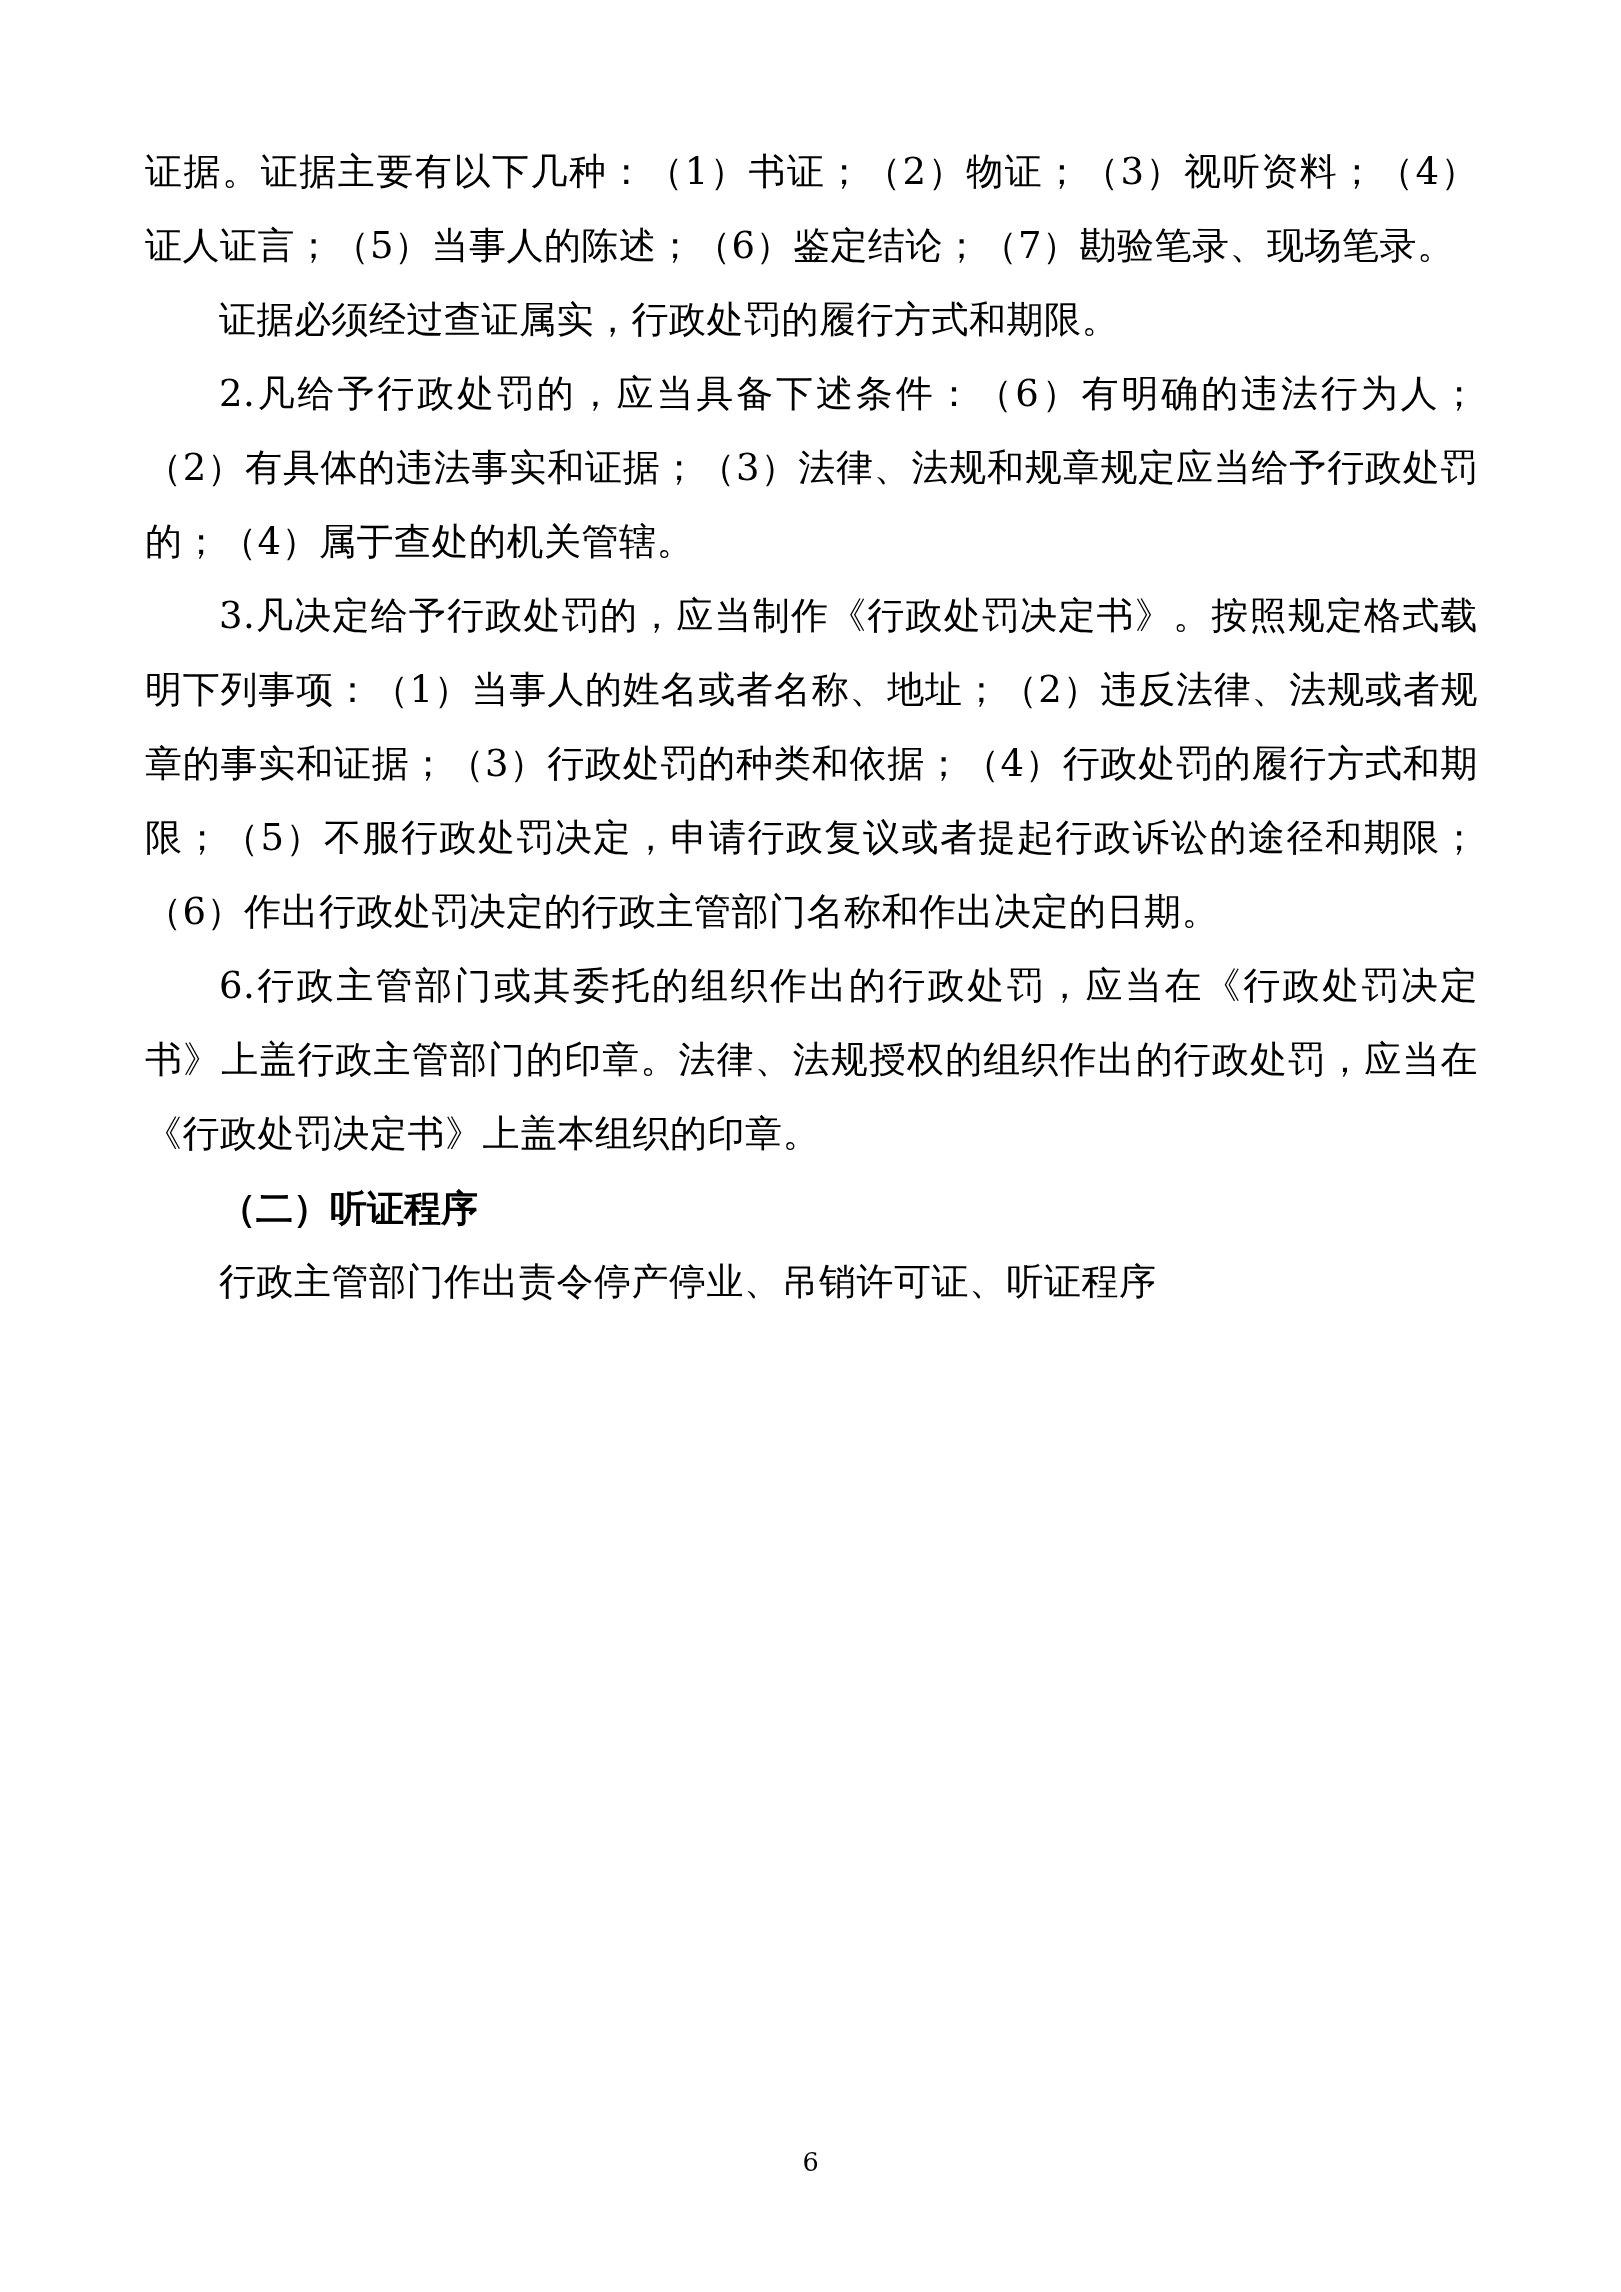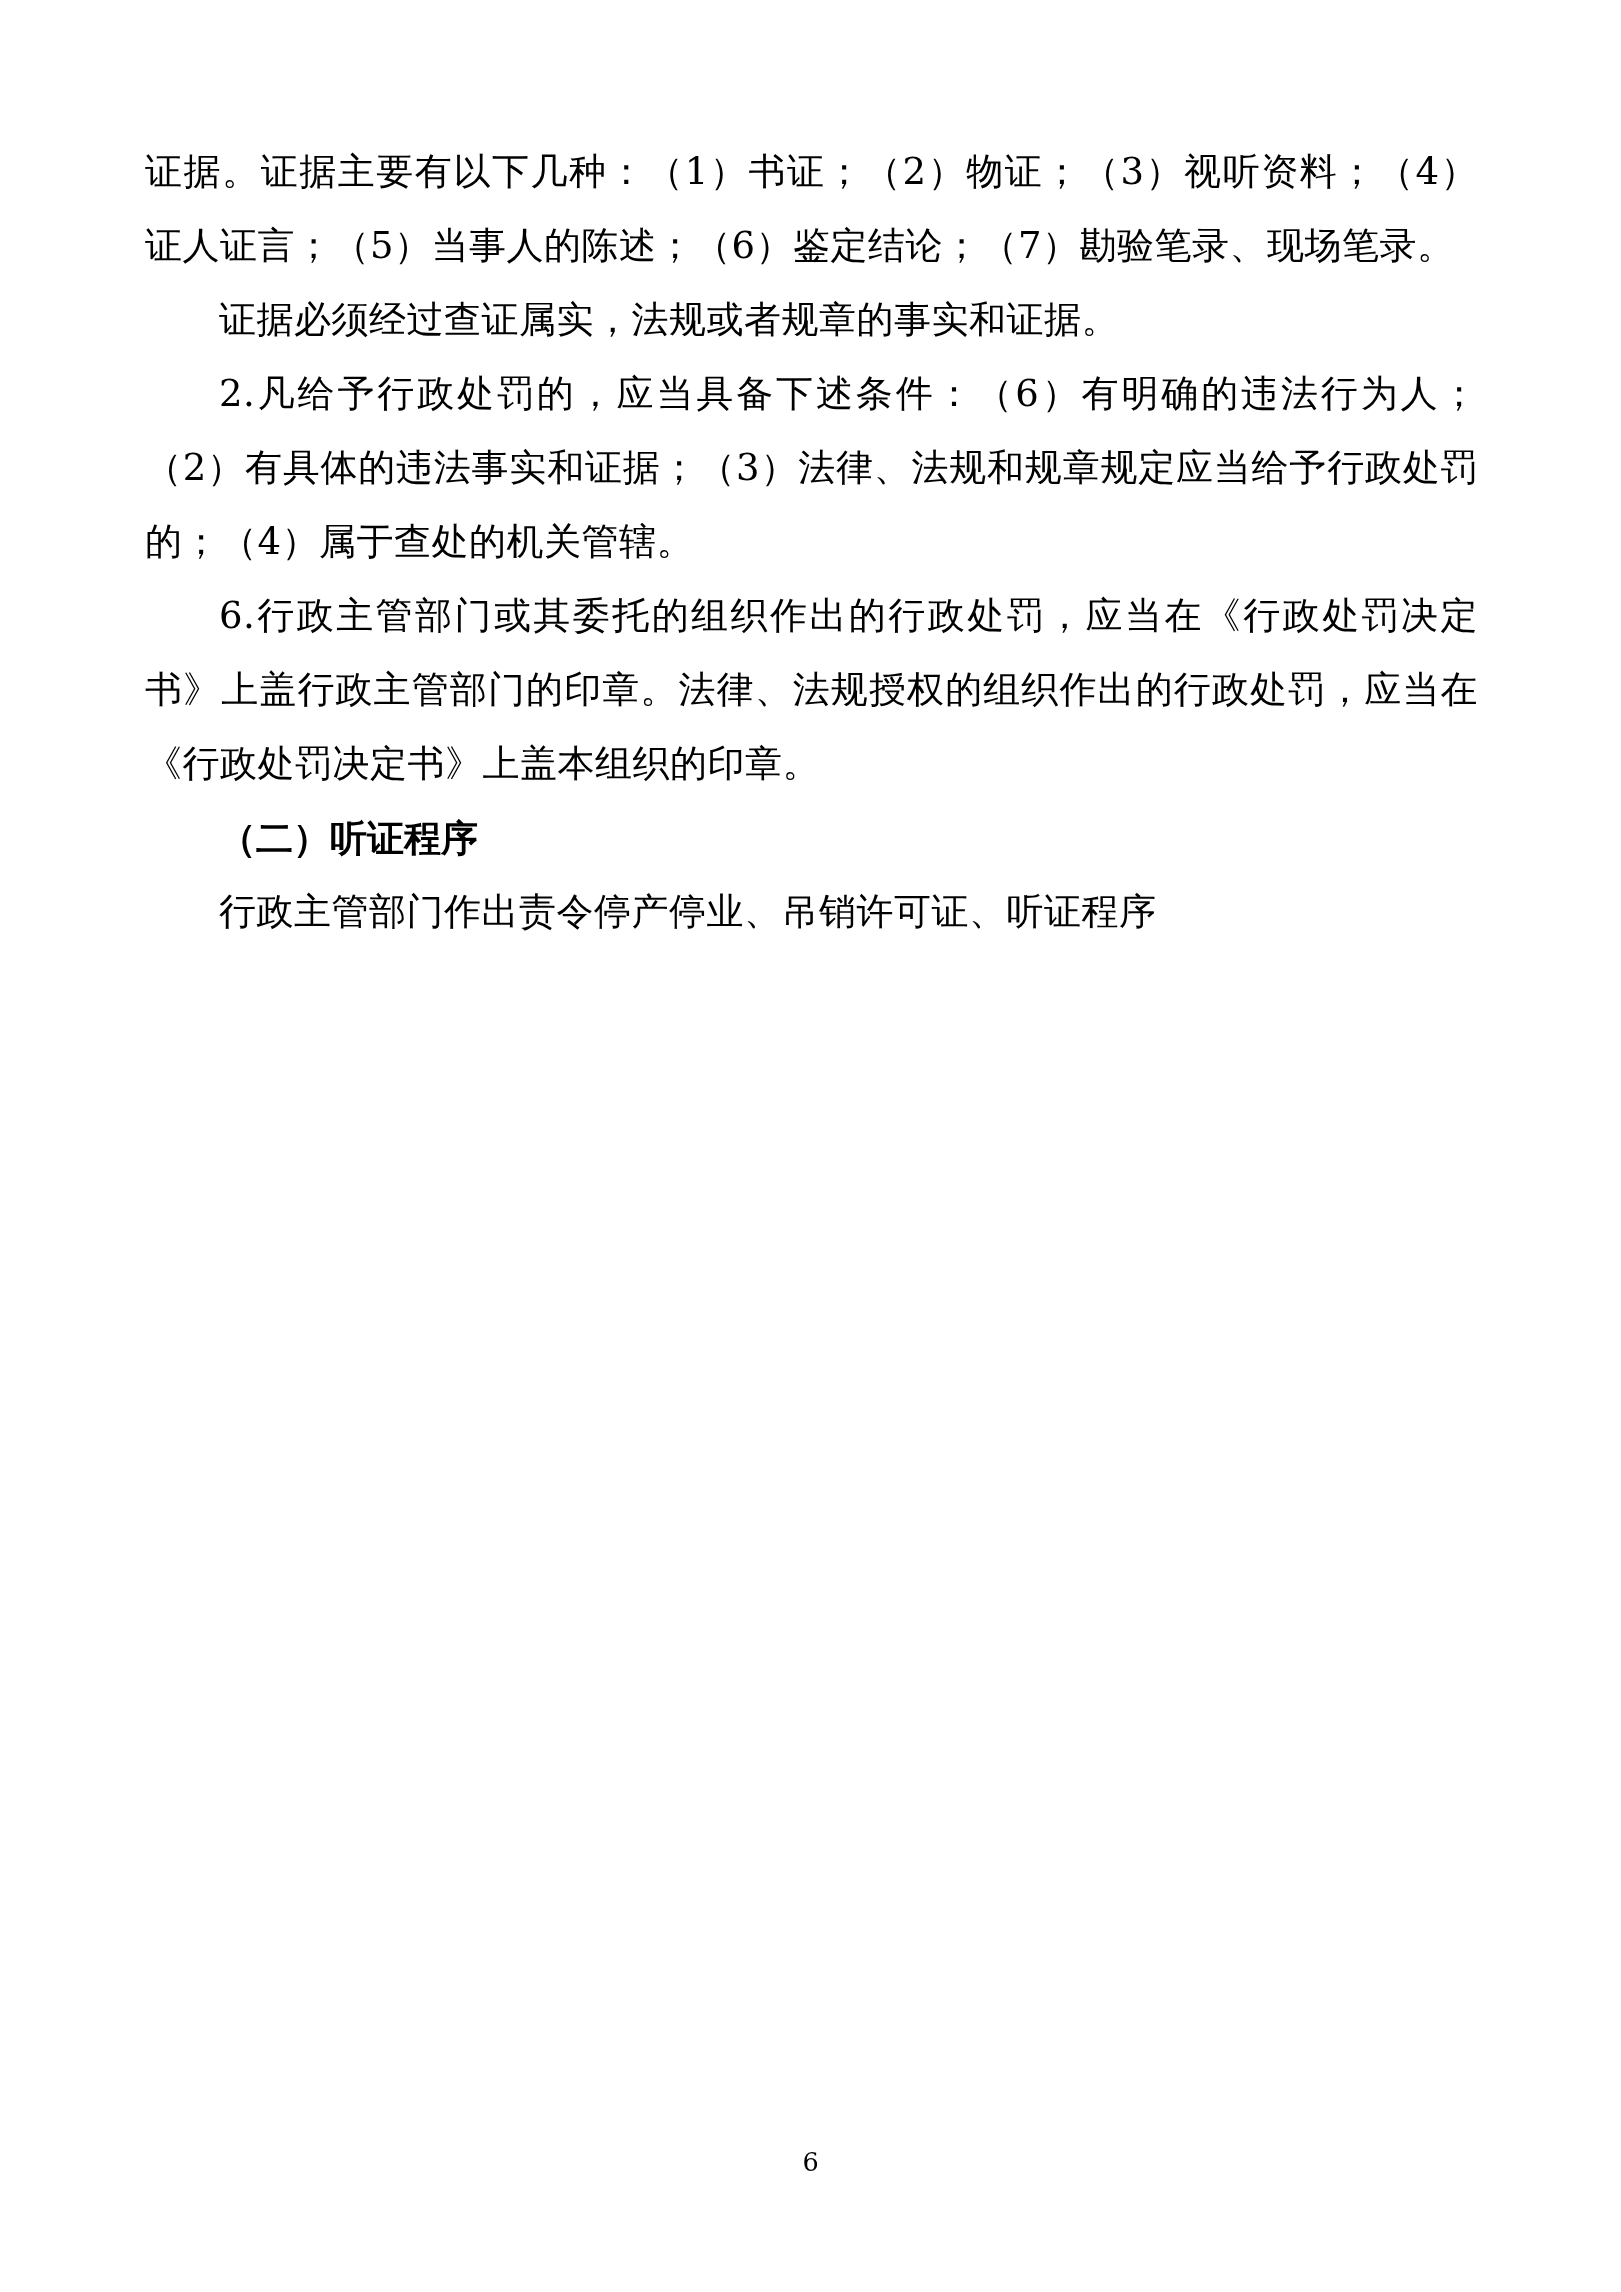--- a/index.html
+++ b/index.html
@@ -53,21 +53,22 @@
     font-family: "DejaVu Serif", "Liberation Serif", serif;
     color: #000000;
   }
 </style>
 </head>
 <body>
 
 <div class="page">
   <div class="content">
     <p class="para">证据。证据主要有以下几种：（1）书证；（2）物证；（3）视听资料；（4）证人证言；（5）当事人的陈述；（6）鉴定结论；（7）勘验笔录、现场笔录。</p>
-    <p class="para indent">证据必须经过查证属实，法规或者规章的事实和证据。</p>
+    <p class="para indent">证据必须经过查证属实，行政处罚的履行方式和期限。</p>
     <p class="para indent">2.凡给予行政处罚的，应当具备下述条件：（6）有明确的违法行为人；（2）有具体的违法事实和证据；（3）法律、法规和规章规定应当给予行政处罚的；（4）属于查处的机关管辖。</p>
+    <p class="para indent">3.凡决定给予行政处罚的，应当制作《行政处罚决定书》。按照规定格式载明下列事项：（1）当事人的姓名或者名称、地址；（2）违反法律、法规或者规章的事实和证据；（3）行政处罚的种类和依据；（4）行政处罚的履行方式和期限；（5）不服行政处罚决定，申请行政复议或者提起行政诉讼的途径和期限；（6）作出行政处罚决定的行政主管部门名称和作出决定的日期。</p>
     <p class="para indent">6.行政主管部门或其委托的组织作出的行政处罚，应当在《行政处罚决定书》上盖行政主管部门的印章。法律、法规授权的组织作出的行政处罚，应当在《行政处罚决定书》上盖本组织的印章。</p>
     <p class="heading">（二）听证程序</p>
     <p class="para indent">行政主管部门作出责令停产停业、吊销许可证、听证程序</p>
   </div>
   <div class="footer">6</div>
 </div>
 
 
 </body></html>

